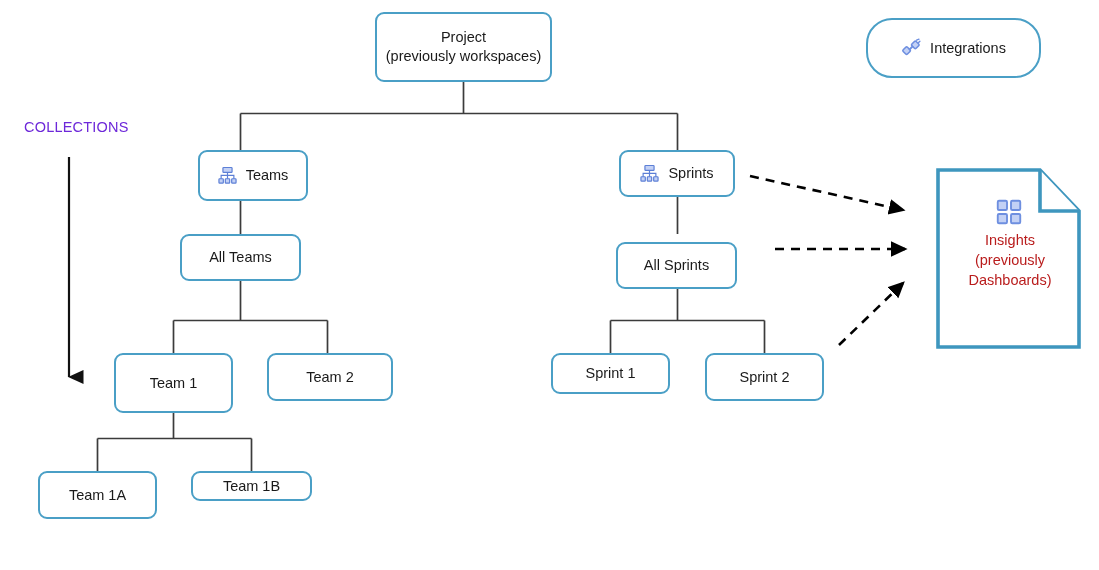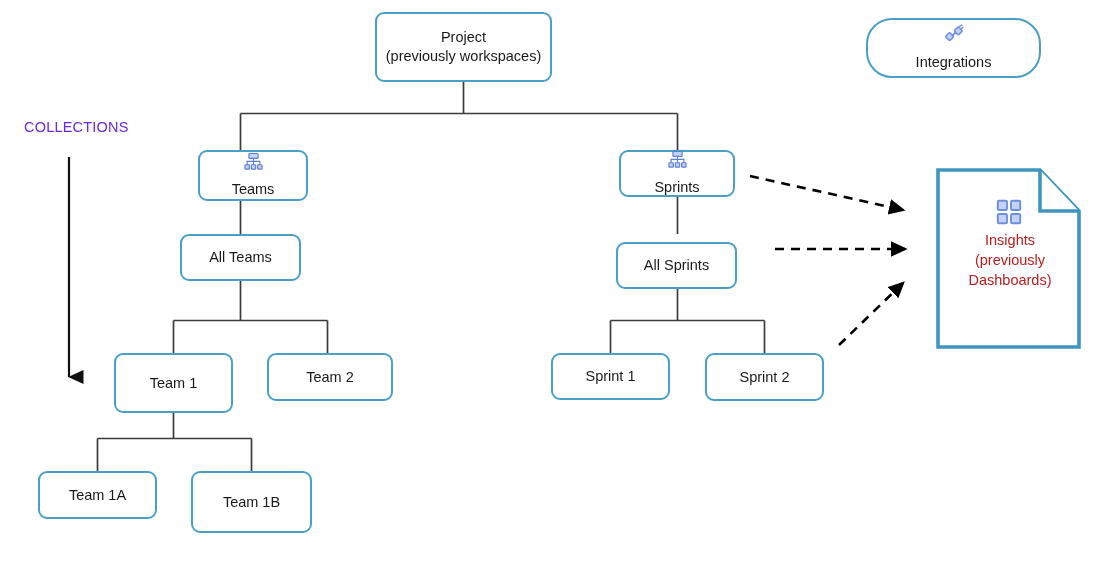--- a/index.html
+++ b/index.html
@@ -50,21 +50,20 @@
   }
   .node.pill {
     border-radius: 26px;
   }
   .node .label-text {
     display: block;
   }
 
   .node-with-icon {
     gap: 9px;
-    flex-direction: column;
   }
 
   .icon-slot {
     display: inline-flex;
     align-items: center;
     justify-content: center;
     flex: none;
   }
 
   
@@ -225,33 +224,33 @@
   </div>
 
   <div class="node" style="left:114px; top:353px; width:119px; height:60px;">
     <span class="label-text">Team 1</span>
   </div>
 
   <div class="node" style="left:267px; top:353px; width:126px; height:48px;">
     <span class="label-text">Team 2</span>
   </div>
 
-  <div class="node" style="left:551px; top:353px; width:119px; height:47px;align-items:center;">
+  <div class="node" style="left:551px; top:353px; width:119px; height:41px;align-items:center;">
     <span class="label-text">Sprint 1</span>
   </div>
 
   <div class="node" style="left:705px; top:353px; width:119px; height:48px;">
     <span class="label-text">Sprint 2</span>
   </div>
 
   <div class="node" style="left:38px; top:471px; width:119px; height:48px;">
     <span class="label-text">Team 1A</span>
   </div>
 
-  <div class="node" style="left:191px; top:471px; width:121px; height:62px;">
+  <div class="node" style="left:191px; top:471px; width:121px; height:30px;">
     <span class="label-text">Team 1B</span>
   </div>
 
   <div id="insights-icon">
     <svg width="36" height="30" viewBox="0 0 24 24">
       <g fill="#C3D1F5" stroke="#6E8FE0" stroke-width="1.5">
         <rect x="3" y="3" width="7.4" height="7.4" rx="1"></rect>
         <rect x="13.6" y="3" width="7.4" height="7.4" rx="1"></rect>
         <rect x="3" y="13.6" width="7.4" height="7.4" rx="1"></rect>
         <rect x="13.6" y="13.6" width="7.4" height="7.4" rx="1"></rect>

